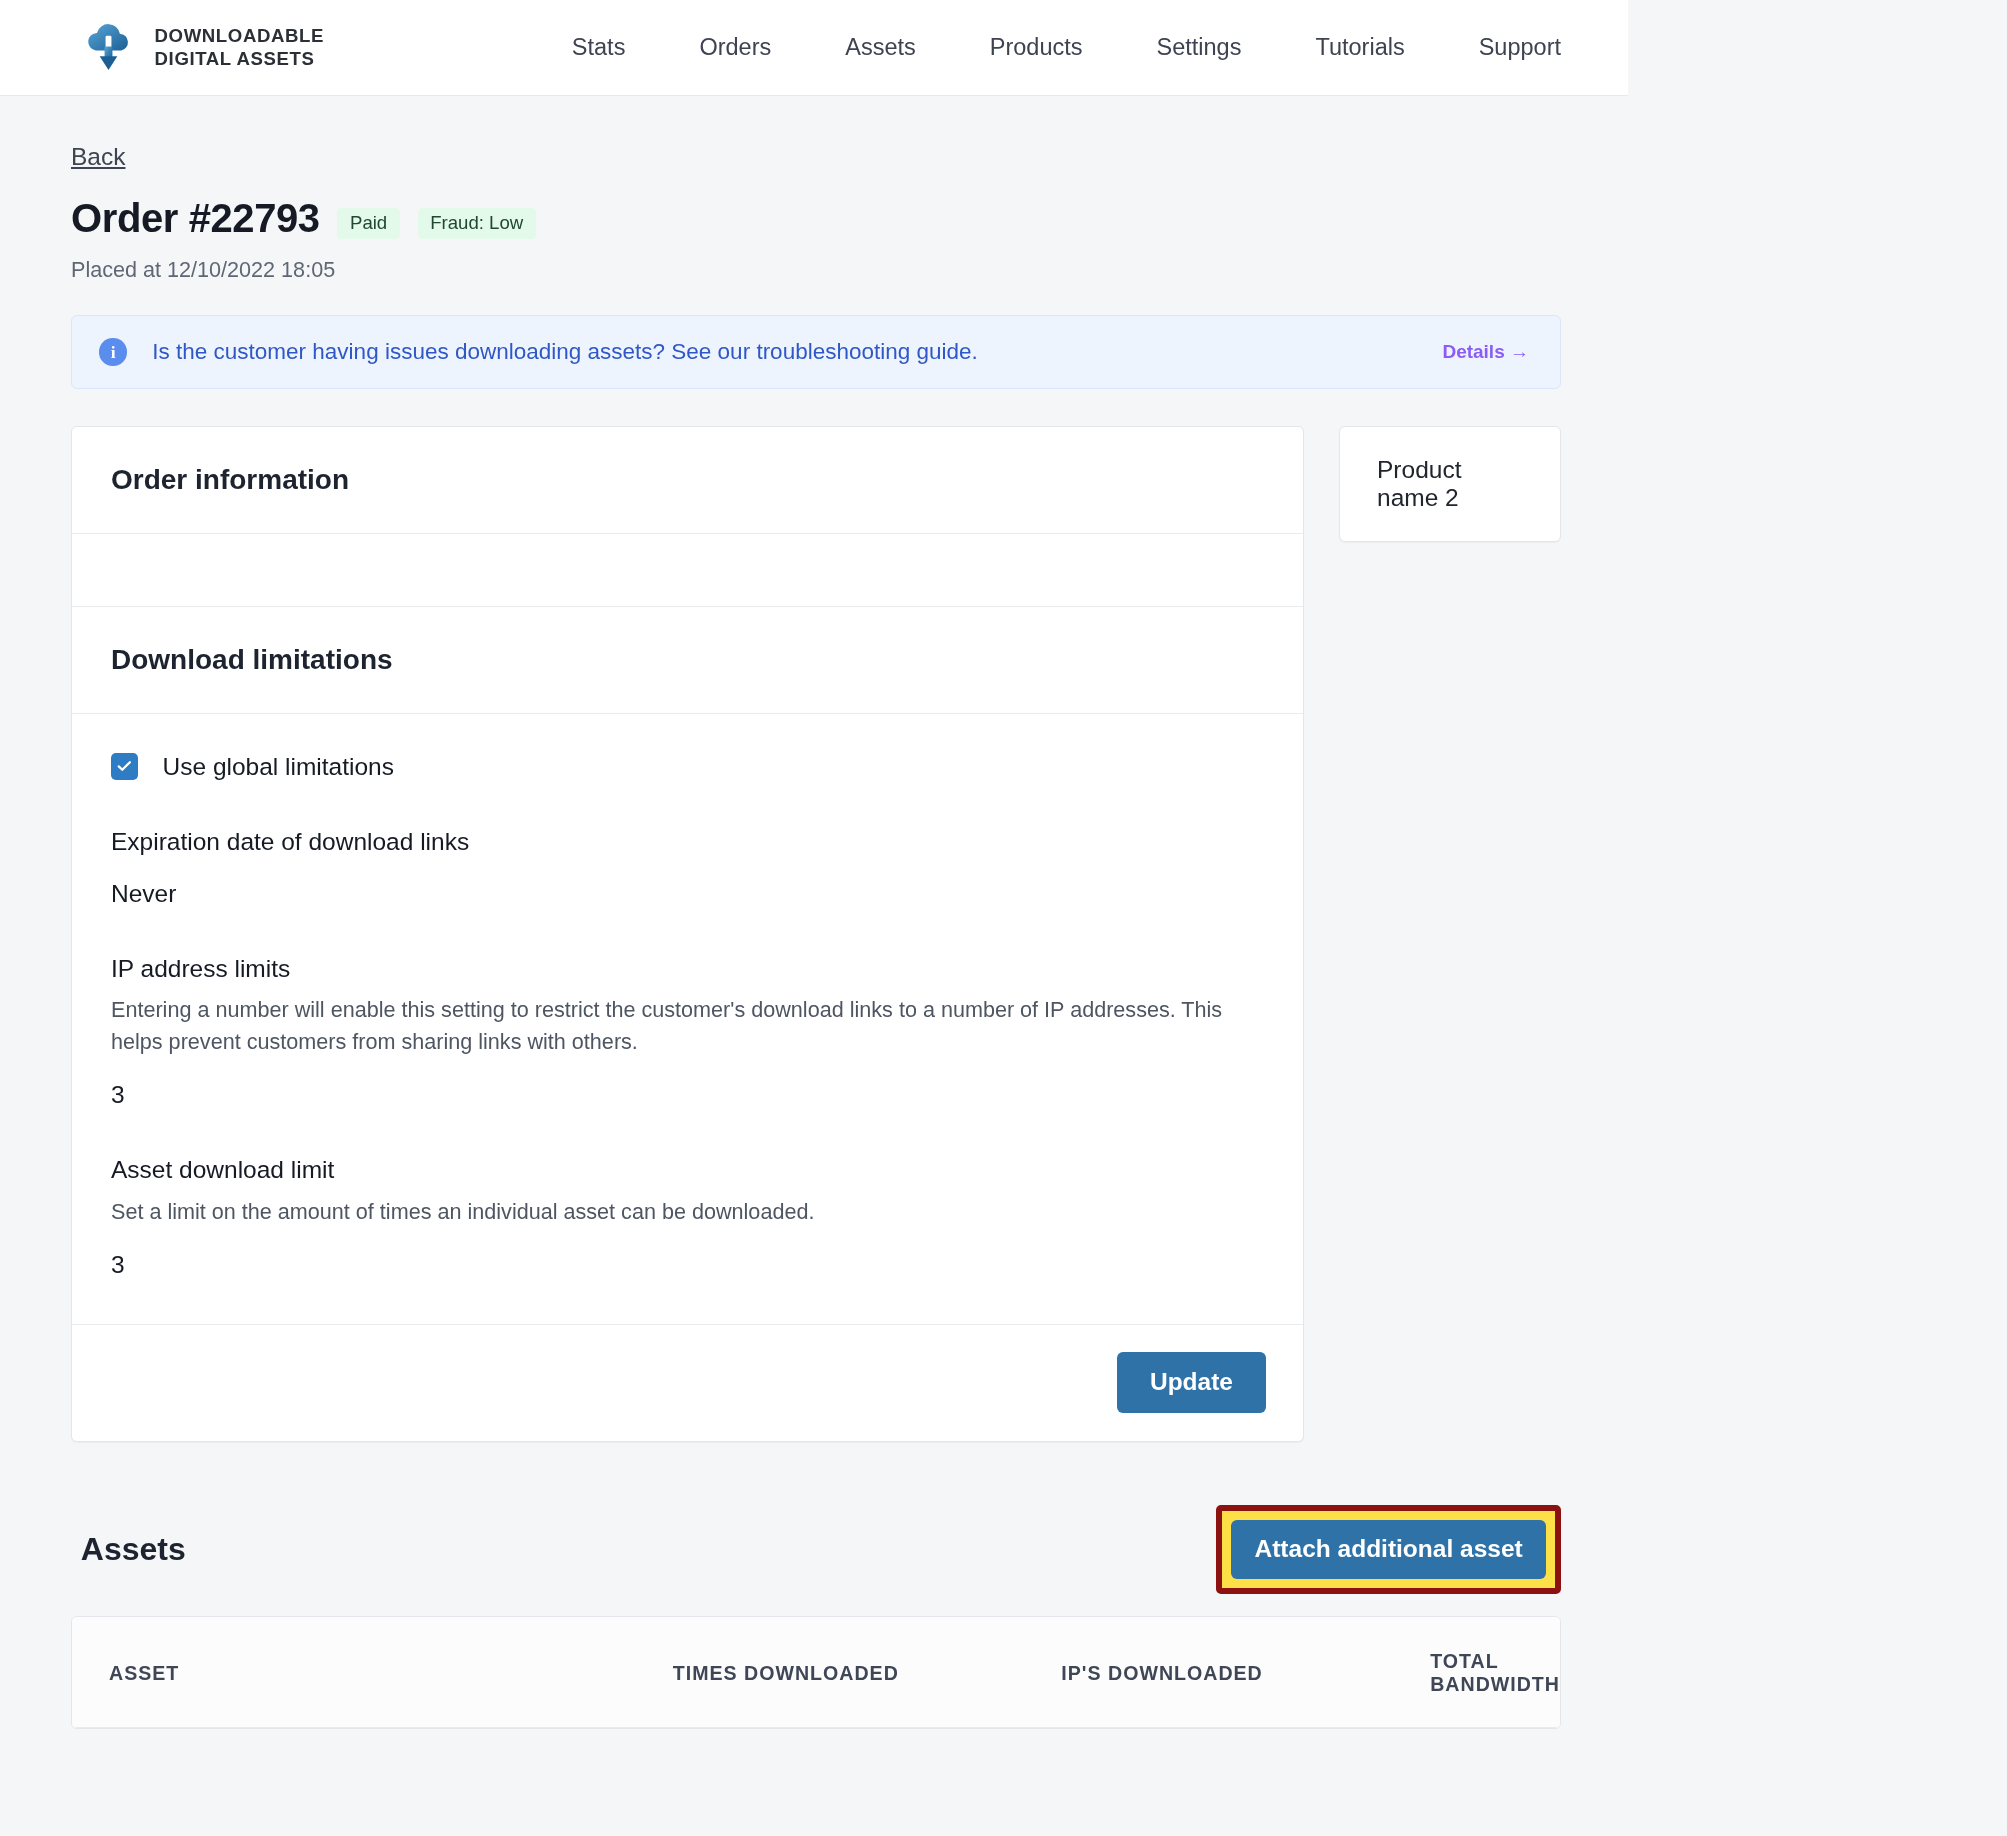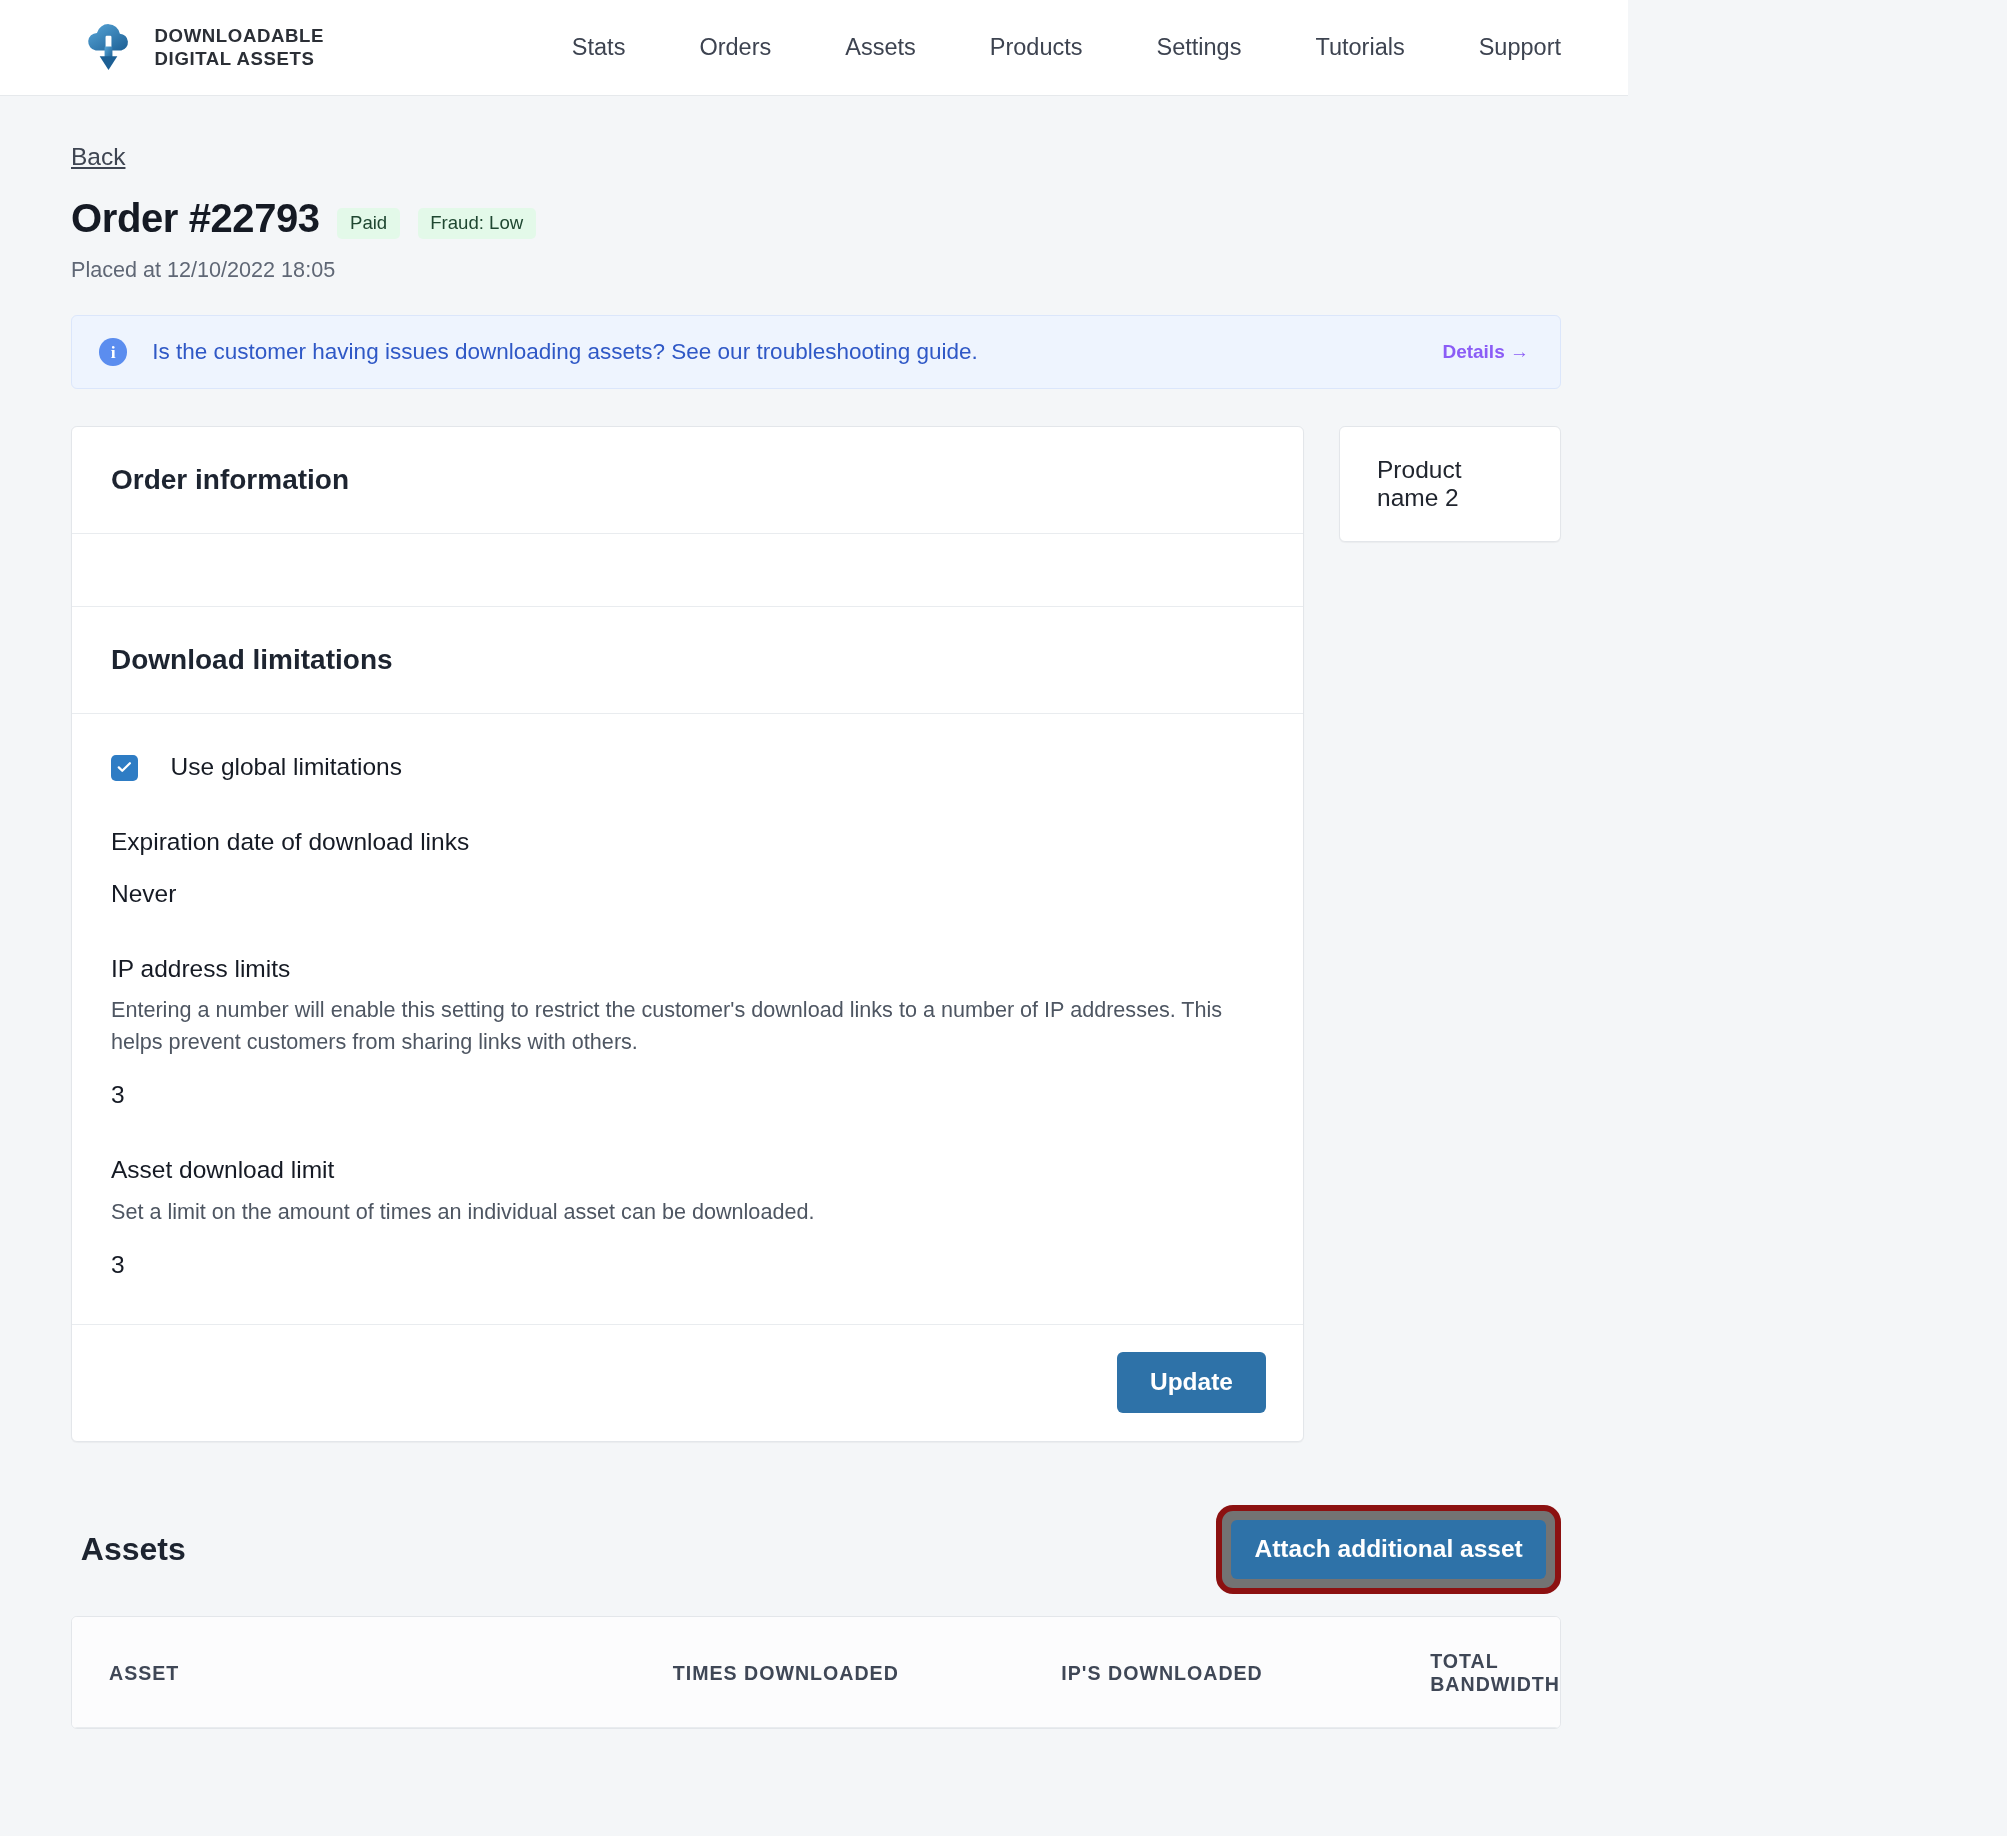--- a/index.html
+++ b/index.html
@@ -123,21 +123,21 @@
     border: none;
     border-radius: 5.9px;
     padding: 12.7px 21.6px 14.7px;
     cursor: pointer;
     font-family: "Liberation Sans", sans-serif;
     white-space: nowrap;
   }
 
   
   .limits-body { padding: 39px 39px 45px; }
-  .check-row { display: flex; align-items: flex-end; gap: 33px; }
+  .check-row { display: flex; align-items: flex-start; gap: 25px; }
   .checkbox {
     width: 26.5px; height: 26.5px; border-radius: 4.9px; background: #2e7cc4;
     display: flex; align-items: center; justify-content: center; flex: none;
     cursor: pointer;
   }
   .checkbox svg { width: 16.7px; height: 16.7px; }
   .check-label { font-size: 24.5px; color: #161b24; }
 
   .field-block { margin-top: 47px; }
   .field-title { font-size: 24.5px; color: #151a24; }
@@ -162,23 +162,23 @@
 
   
   .assets-head {
     display: flex; align-items: center; margin-top: 61px; padding-left: 9.8px;
     min-height: 94px;
   }
   .assets-title { font-size: 32px; font-weight: bold; color: #1d2430; }
   .highlight-wrap {
     margin-left: auto;
     border: 6.9px solid #8c1111;
-    border-radius: 17px;
+    border-radius: 5px;
     padding: 8.8px;
-    background: #737373;
+    background: #fde047;
     display: inline-block;
   }
   .btn-attach { font-size: 24.5px; padding: 14.7px 23.5px 16.7px; }
 
   .table-card {
     margin-top: 19.6px;
     background: #fff;
     border: 1px solid #e3e6ea;
     border-radius: 5.9px;
     overflow: hidden;

